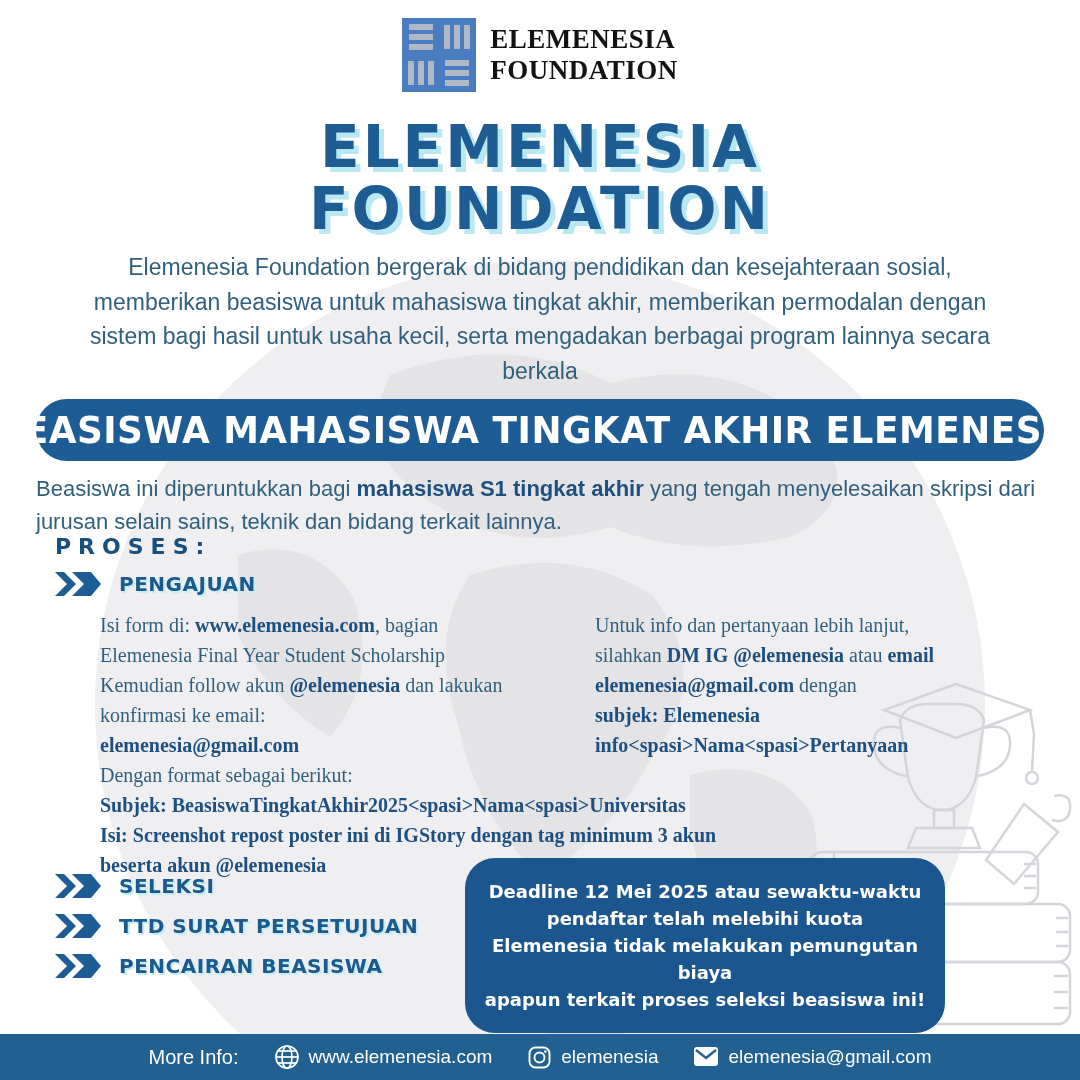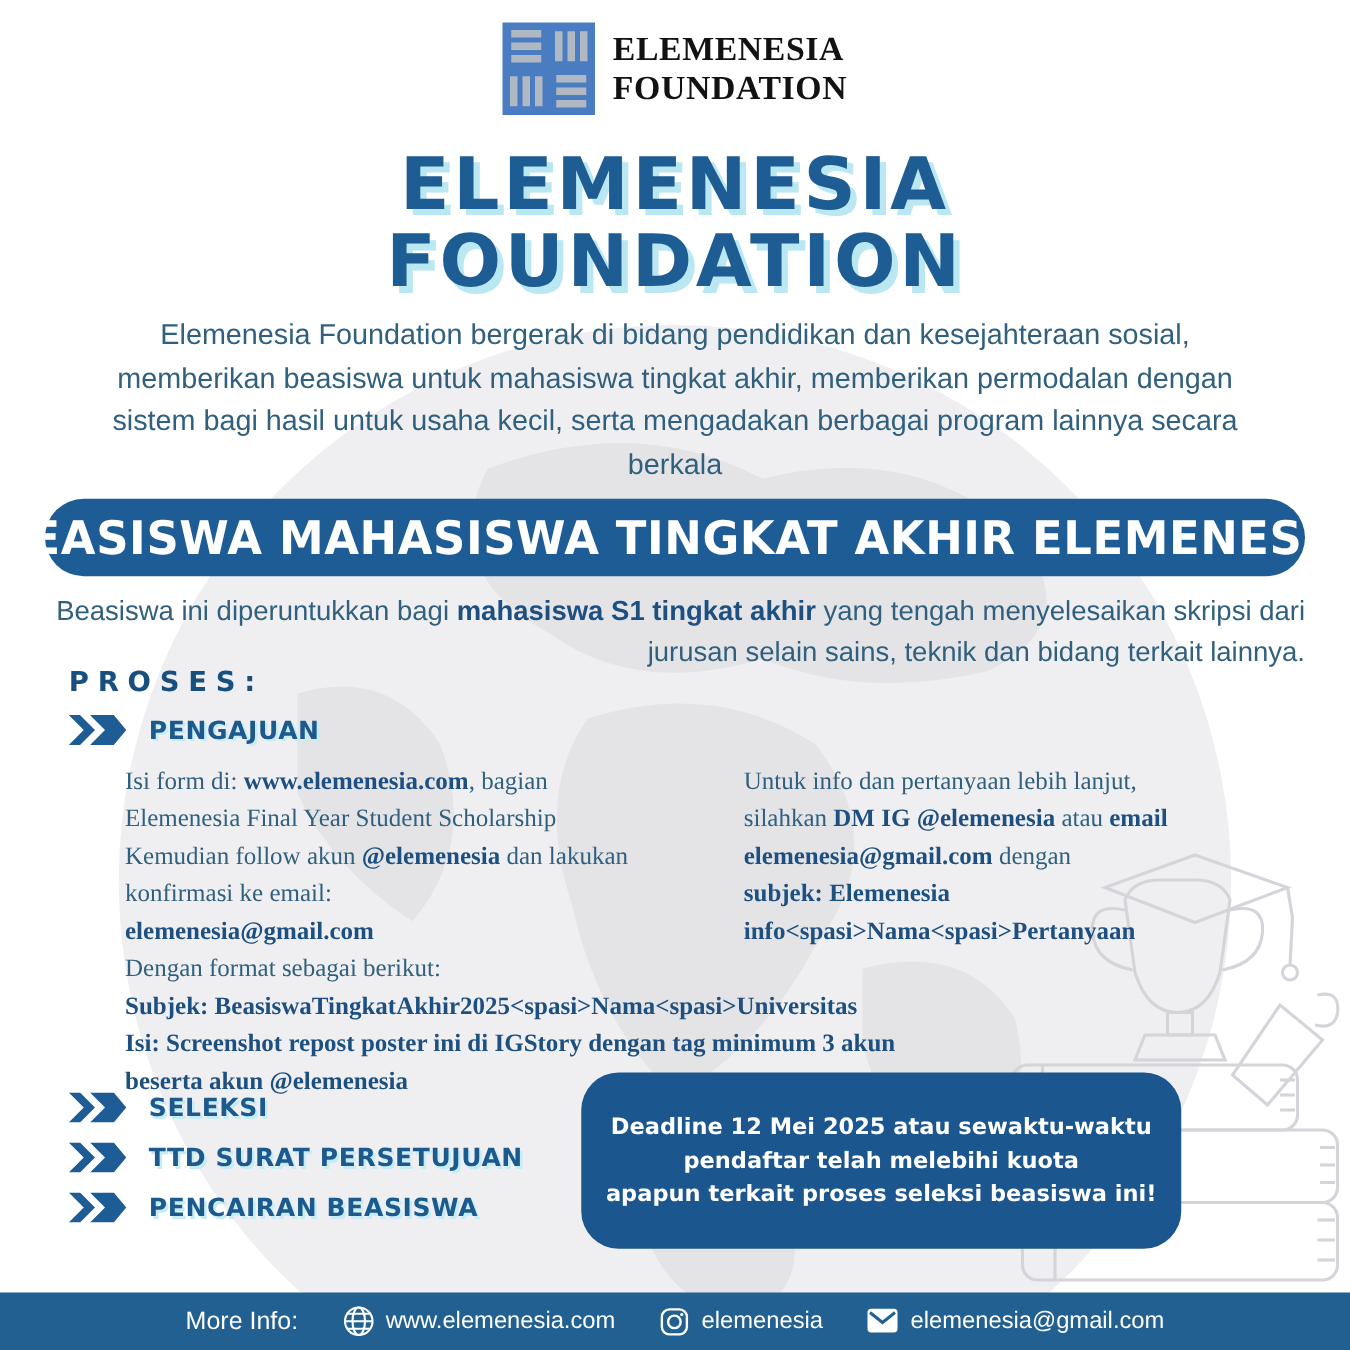--- a/index.html
+++ b/index.html
@@ -40,21 +40,21 @@
   
   .about{top:250px;left:70px;right:70px;text-align:center;color:var(--body-text);
     font-size:23px;line-height:1.5;font-family:"Liberation Sans",sans-serif;}
 
   
   .banner{top:399px;left:36px;right:36px;height:62px;background:var(--primary);
     border-radius:32px;display:flex;align-items:center;justify-content:center;}
   .banner-text{color:#ffffff;font-weight:bold;font-size:37px;letter-spacing:0.5px;transform:scaleX(0.97);white-space:nowrap;}
 
   
-  .intro{top:472px;left:36px;right:36px;text-align:right;color:var(--body-text);
+  .intro{top:472px;left:36px;right:36px;text-align:left;color:var(--body-text);
     font-size:22px;line-height:1.5;font-family:"Liberation Sans",sans-serif;}
   .intro b{color:var(--bold-text);}
 
   
   .proses{top:534px;left:55px;color:#174f7e;font-weight:bold;font-size:22px;letter-spacing:7px;}
 
   
   .step{display:flex;align-items:center;gap:18px;color:var(--primary);}
   .step .arrow{flex:0 0 auto;display:block;}
   .step-label{font-weight:bold;font-size:20px;letter-spacing:0.5px;color:#1c5a8e;
@@ -67,21 +67,21 @@
   
   .bodytext{font-family:Liberation Serif, serif;font-size:20px;line-height:1.5;color:var(--body-text);}
   .bodytext b{color:var(--bold-text);}
   .col-left{top:610px;left:100px;width:510px;}
   .col-right{top:610px;left:595px;width:420px;}
   .format-block{top:760px;left:100px;width:800px;}
   .format-block .bold-line{font-weight:bold;color:var(--bold-text);}
 
   
   .deadline{top:858px;left:465px;width:480px;background:var(--deadline-bg);
-    border-radius:30px;padding:30px 18px;text-align:center;z-index:2;}
+    border-radius:30px;padding:20px 18px;text-align:center;z-index:2;}
   .deadline span{display:block;color:#ffffff;font-weight:bold;font-size:18px;line-height:1.5;}
 
   
   .footer{position:absolute;left:0;right:0;bottom:0;height:46px;background:var(--footer-bg);
     display:flex;align-items:center;justify-content:center;gap:35px;z-index:3;
     font-family:"Liberation Sans",sans-serif;}
   .footer-label{color:#ffffff;font-size:20px;}
   .footer-item{display:flex;align-items:center;gap:9px;color:#ffffff;font-size:19px;}
   .footer-item svg{display:block;}
 </style>
@@ -208,20 +208,21 @@
     <svg class="arrow" width="46" height="24" viewBox="0 0 46 24" fill="#1e5c96">
       <polygon points="0,0 9,0 21,12 9,24 0,24 12,12"></polygon>
       <polygon points="17,0 36,0 46,12 36,24 17,24 29,12"></polygon>
     </svg>
     <span class="step-label">TTD SURAT PERSETUJUAN</span>
   </div>
 
   <div class="layer deadline">
     <span>Deadline 12 Mei 2025 atau sewaktu-waktu</span>
     <span>pendaftar telah melebihi kuota</span>
+    <span>Elemenesia tidak melakukan pemungutan biaya</span>
     <span>apapun terkait proses seleksi beasiswa ini!</span>
   </div>
 
   <div class="footer">
     <span class="footer-label">More Info:</span>
     <span class="footer-item">
       <svg width="26" height="26" viewBox="0 0 26 26" fill="none" stroke="#ffffff" stroke-width="1.7">
         <circle cx="13" cy="13" r="11"></circle>
         <ellipse cx="13" cy="13" rx="5" ry="11"></ellipse>
         <line x1="2" y1="13" x2="24" y2="13"></line>

